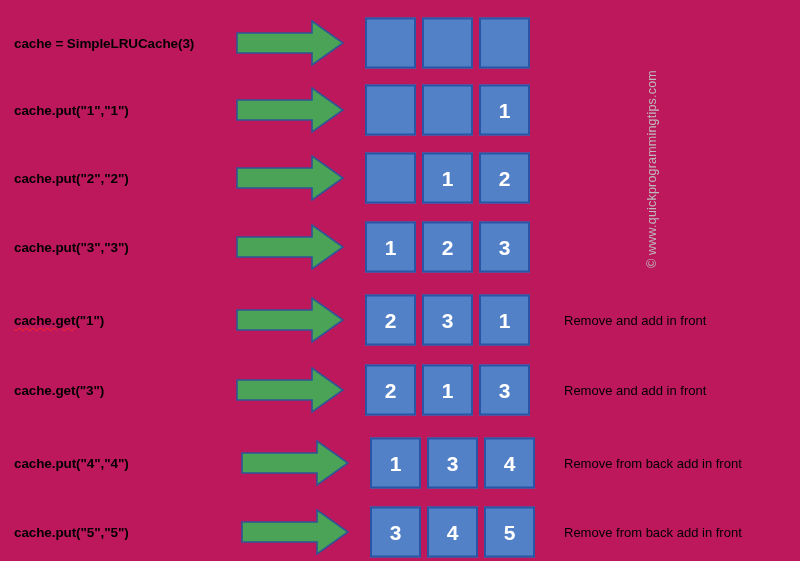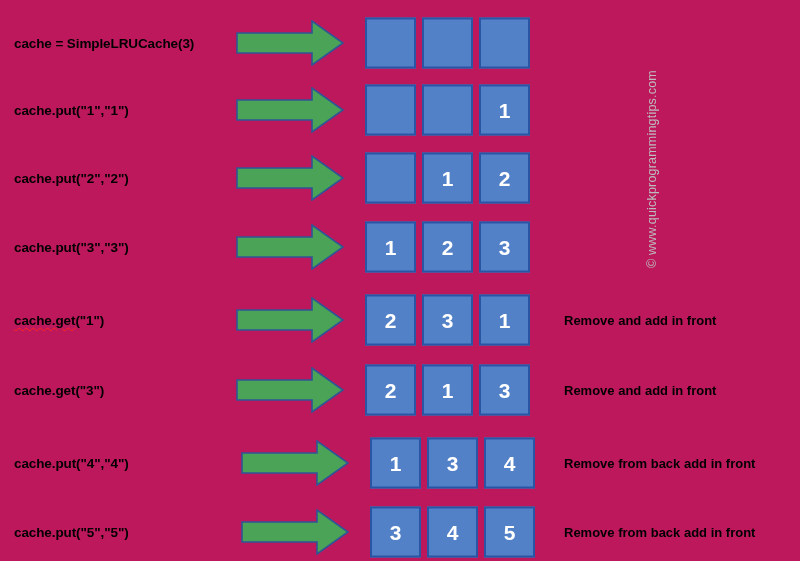--- a/index.html
+++ b/index.html
@@ -80,21 +80,21 @@
     font-family: "Liberation Sans", sans-serif;
     line-height: 1;
   }
 
   
   .note {
     position: absolute;
     top: 50%;
     transform: translateY(-50%);
     font-size: 13px;
-    font-weight: bold;
+    font-weight: normal;
     color: #000000;
     white-space: nowrap;
   }
 
   
   #watermark {
     position: absolute;
     color: #bcbcbc;
     font-size: 12.5px;
     font-family: "Liberation Sans", sans-serif;

